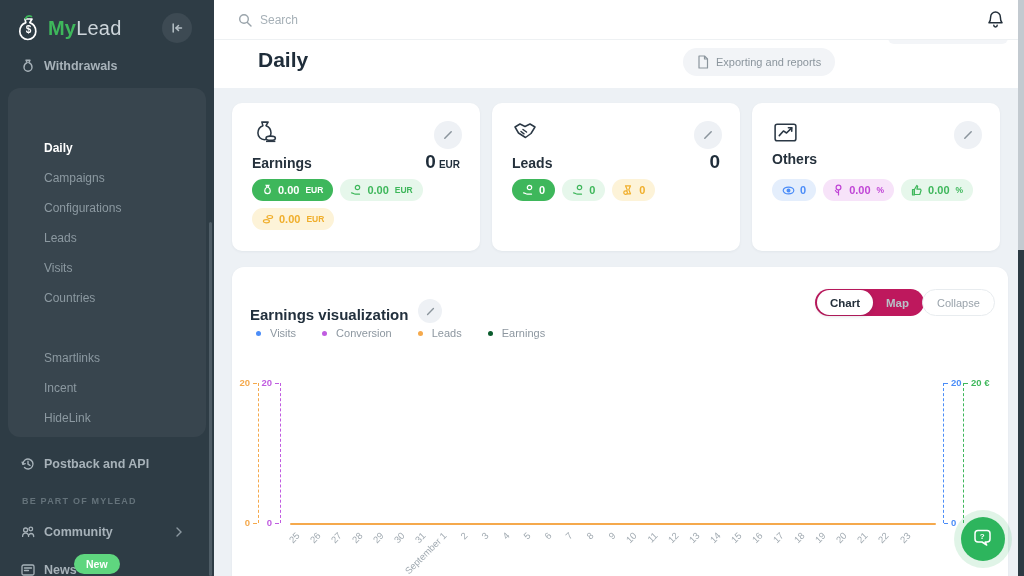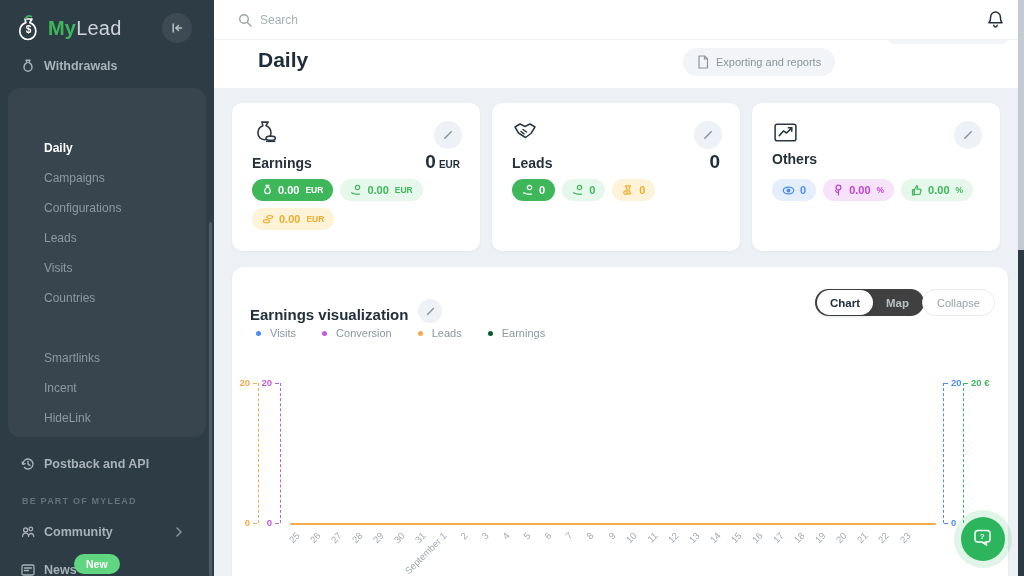--- a/index.html
+++ b/index.html
@@ -58,21 +58,21 @@
   .light-green { background:#e6f7eb; color:#3eb75b; }
   .light-amber { background:#fdf3d8; color:#f0ae2b; }
   .light-blue  { background:#e4eefc; color:#4b8df8; }
   .light-pink  { background:#f7e3f9; color:#c044d6; }
 
   
   .chart-card { position:absolute; left:232px; top:267px; width:776px; height:309px; background:#ffffff; border-radius:12px 12px 0 0; box-shadow:0 1px 3px rgba(16,42,67,.05); }
   .chart-title-row { position:absolute; left:18px; top:26px; height:30px; display:flex; align-items:flex-end; gap:10px; }
   .chart-title { font-size:15px; font-weight:700; color:#22303d; }
   .edit-btn.small { position:static; width:24px; height:24px; }
-  .toggle-group { position:absolute; left:583px; top:22px; height:27px; border-radius:14px; background:#404040; display:flex; align-items:center; padding:0 2px; }
+  .toggle-group { position:absolute; left:583px; top:22px; height:27px; border-radius:14px; background:#be185d; display:flex; align-items:center; padding:0 2px; }
   .toggle-chart { height:25px; background:#ffffff; border-radius:13px; padding:0 13px; display:flex; align-items:center; font-size:11.5px; font-weight:700; color:#232f3a; box-shadow:0 1px 4px rgba(31,45,58,.18); cursor:pointer; }
   .toggle-map { padding:0 13px; font-size:11.5px; font-weight:600; color:#b9c1c8; cursor:pointer; }
   .collapse-chart-btn { position:absolute; left:690px; top:22px; height:27px; padding:0 14px; border-radius:14px; border:1px solid #e8ecef; background:#ffffff; font-size:11px; color:#9aa3ab; display:flex; align-items:center; cursor:pointer; }
   .legend { position:absolute; left:24px; top:60px; display:flex; align-items:center; gap:26px; }
   .legend-item { display:flex; align-items:center; gap:9px; cursor:pointer; }
   .legend-dot { width:5px; height:5px; border-radius:50%; }
   .dot-visits { background:#4b8df8; } .dot-conversion { background:#c05ce0; }
   .dot-leads { background:#f5a94c; } .dot-earnings { background:#0b5c2d; }
   .legend-label { font-size:11px; color:#8d97a0; }
 

